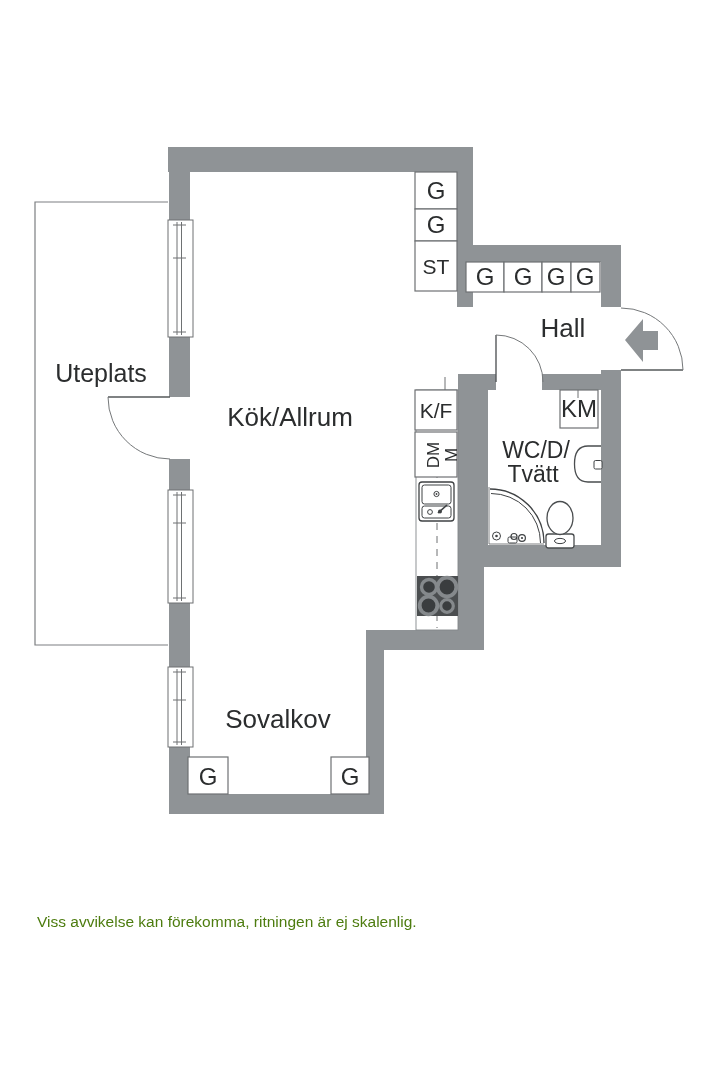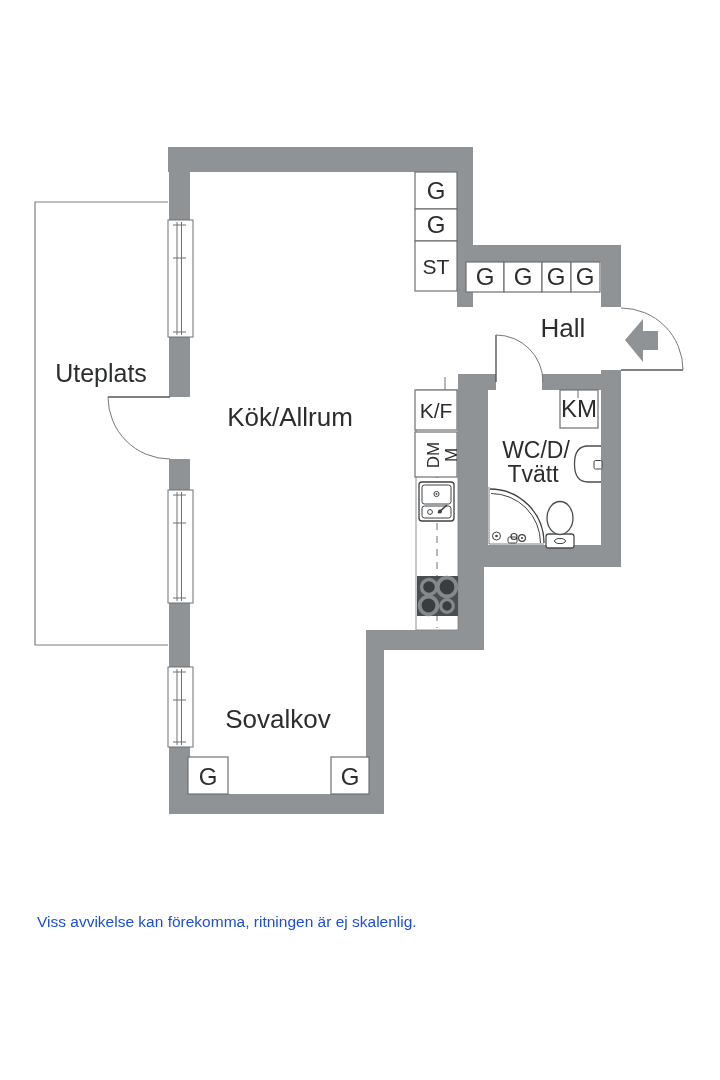--- a/index.html
+++ b/index.html
@@ -10,21 +10,21 @@
   .fixture-box{fill:#ffffff;stroke:#6e7173;stroke-width:1.2;}
   .thin{stroke:#6e7173;stroke-width:1;fill:none;}
   .sanitary{stroke:#4a4d4f;stroke-width:1.3;fill:#ffffff;}
   .door-arc{stroke:#75787a;stroke-width:1;fill:none;}
   .door-leaf{stroke:#55585a;stroke-width:1.4;}
   .room-label{font-family:"Liberation Sans",sans-serif;font-size:26px;fill:#2b2d2e;text-anchor:middle;}
   .room-label-sm{font-family:"Liberation Sans",sans-serif;font-size:23px;fill:#2b2d2e;text-anchor:middle;}
   .box-label{font-family:"Liberation Sans",sans-serif;font-size:24px;fill:#2b2d2e;text-anchor:middle;}
   .box-label-sm{font-family:"Liberation Sans",sans-serif;font-size:21px;fill:#2b2d2e;text-anchor:middle;}
   .rot-label{font-family:"Liberation Sans",sans-serif;font-size:17px;fill:#2b2d2e;text-anchor:middle;}
-  .disclaimer{position:absolute;left:37px;top:913px;font-size:15.5px;color:#1d4ed8;}
+  .disclaimer{position:absolute;left:37px;top:913px;font-size:15.5px;color:#4d7c0f;}
 </style>
 </head>
 <body>
 
 <div class="page">
 <svg width="720" height="880" viewBox="0 0 720 880">
 
   <g>
     <rect class="wall" x="168" y="147" width="305" height="25"></rect>
     <rect class="wall" x="169" y="147" width="21" height="667"></rect>

